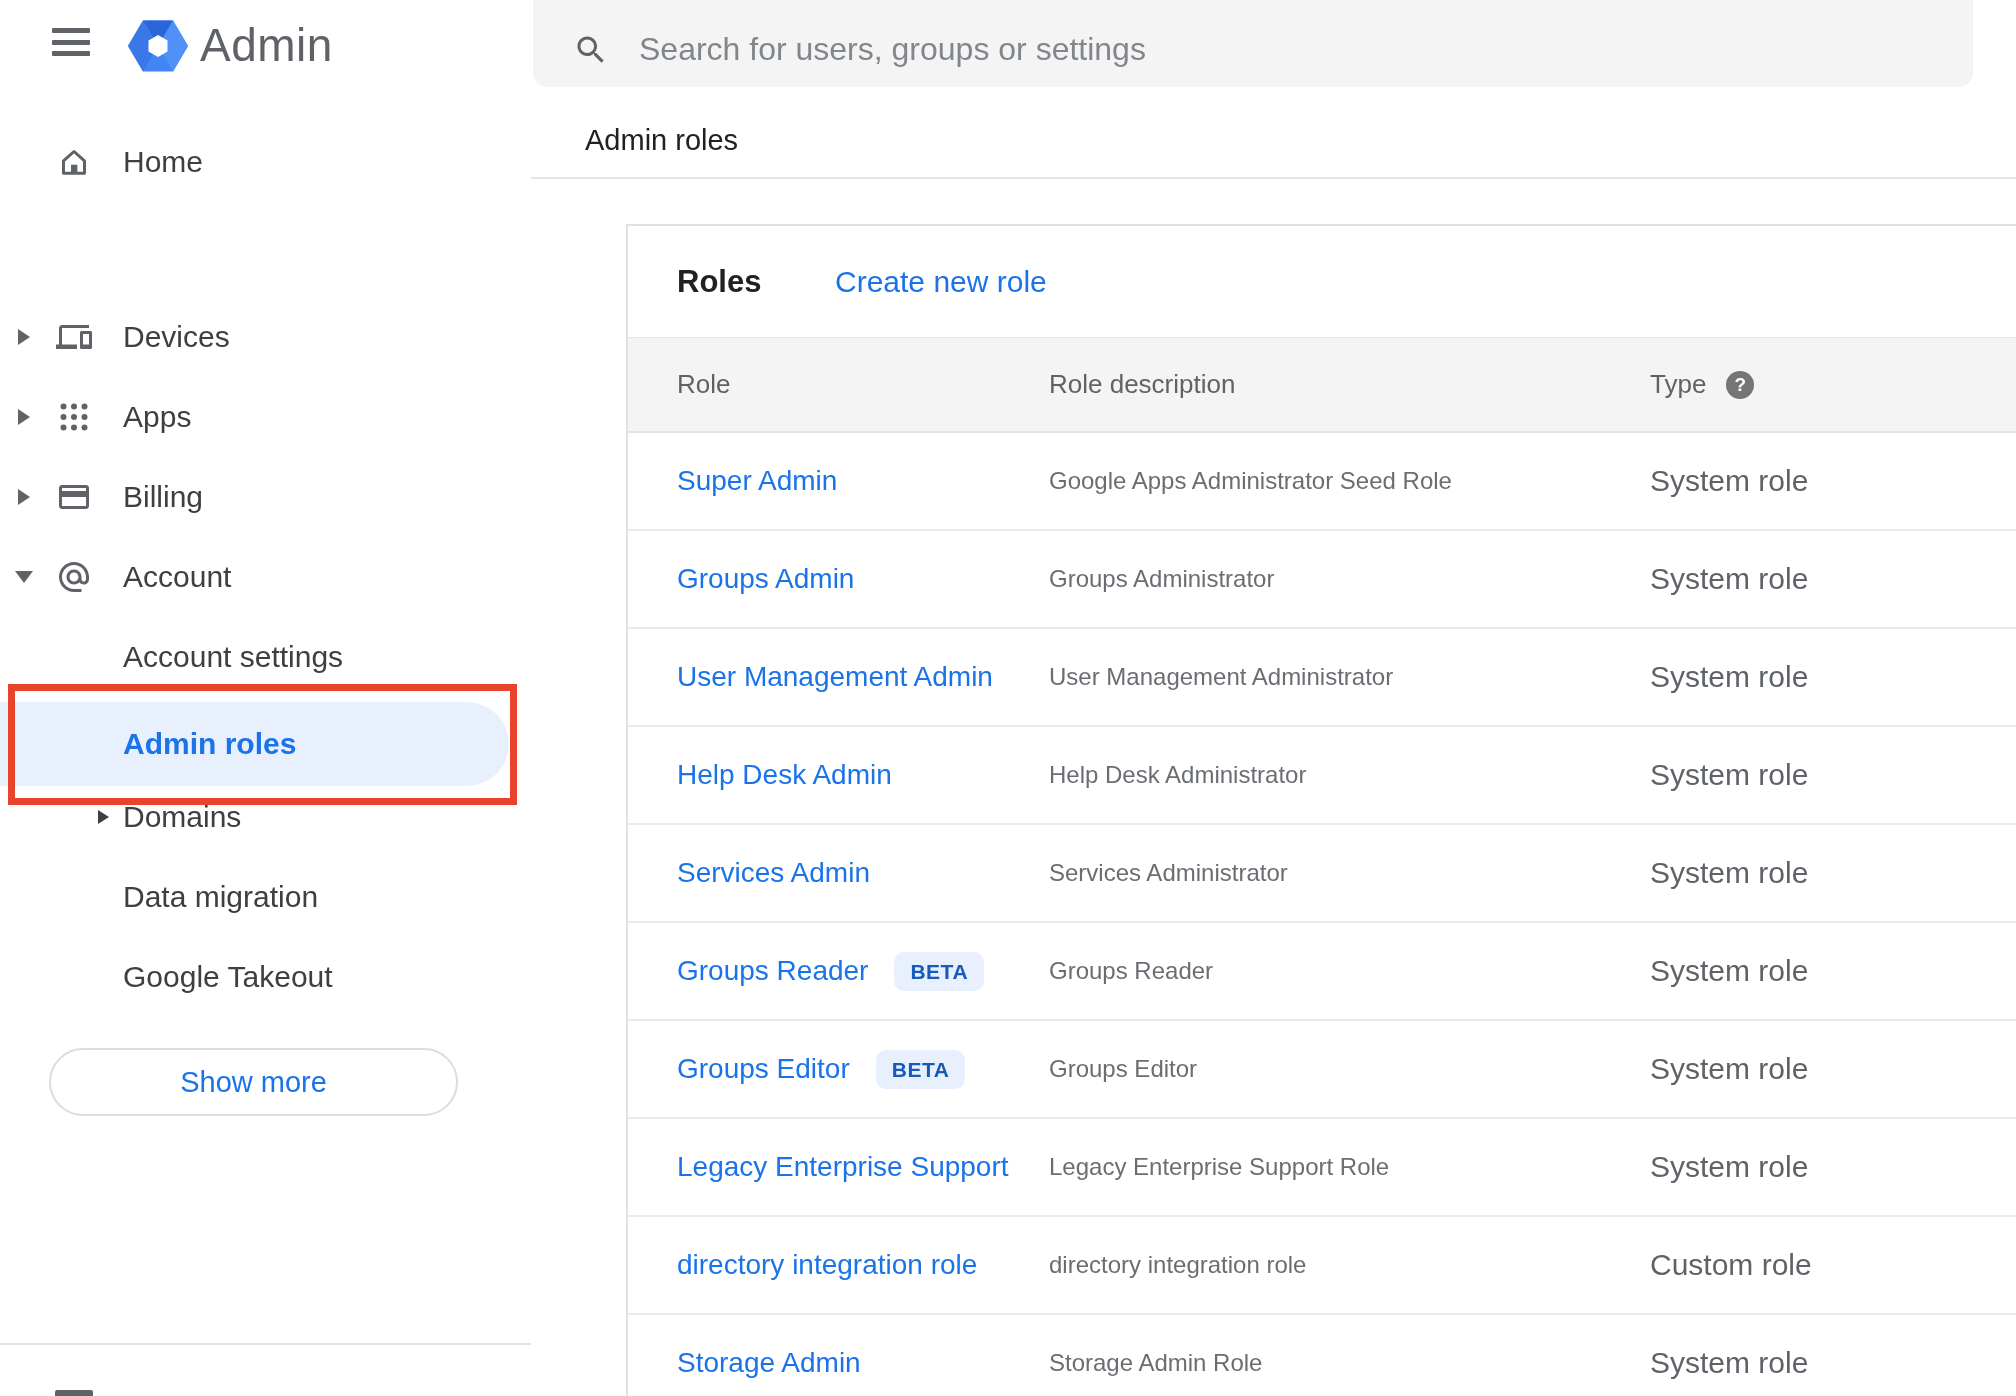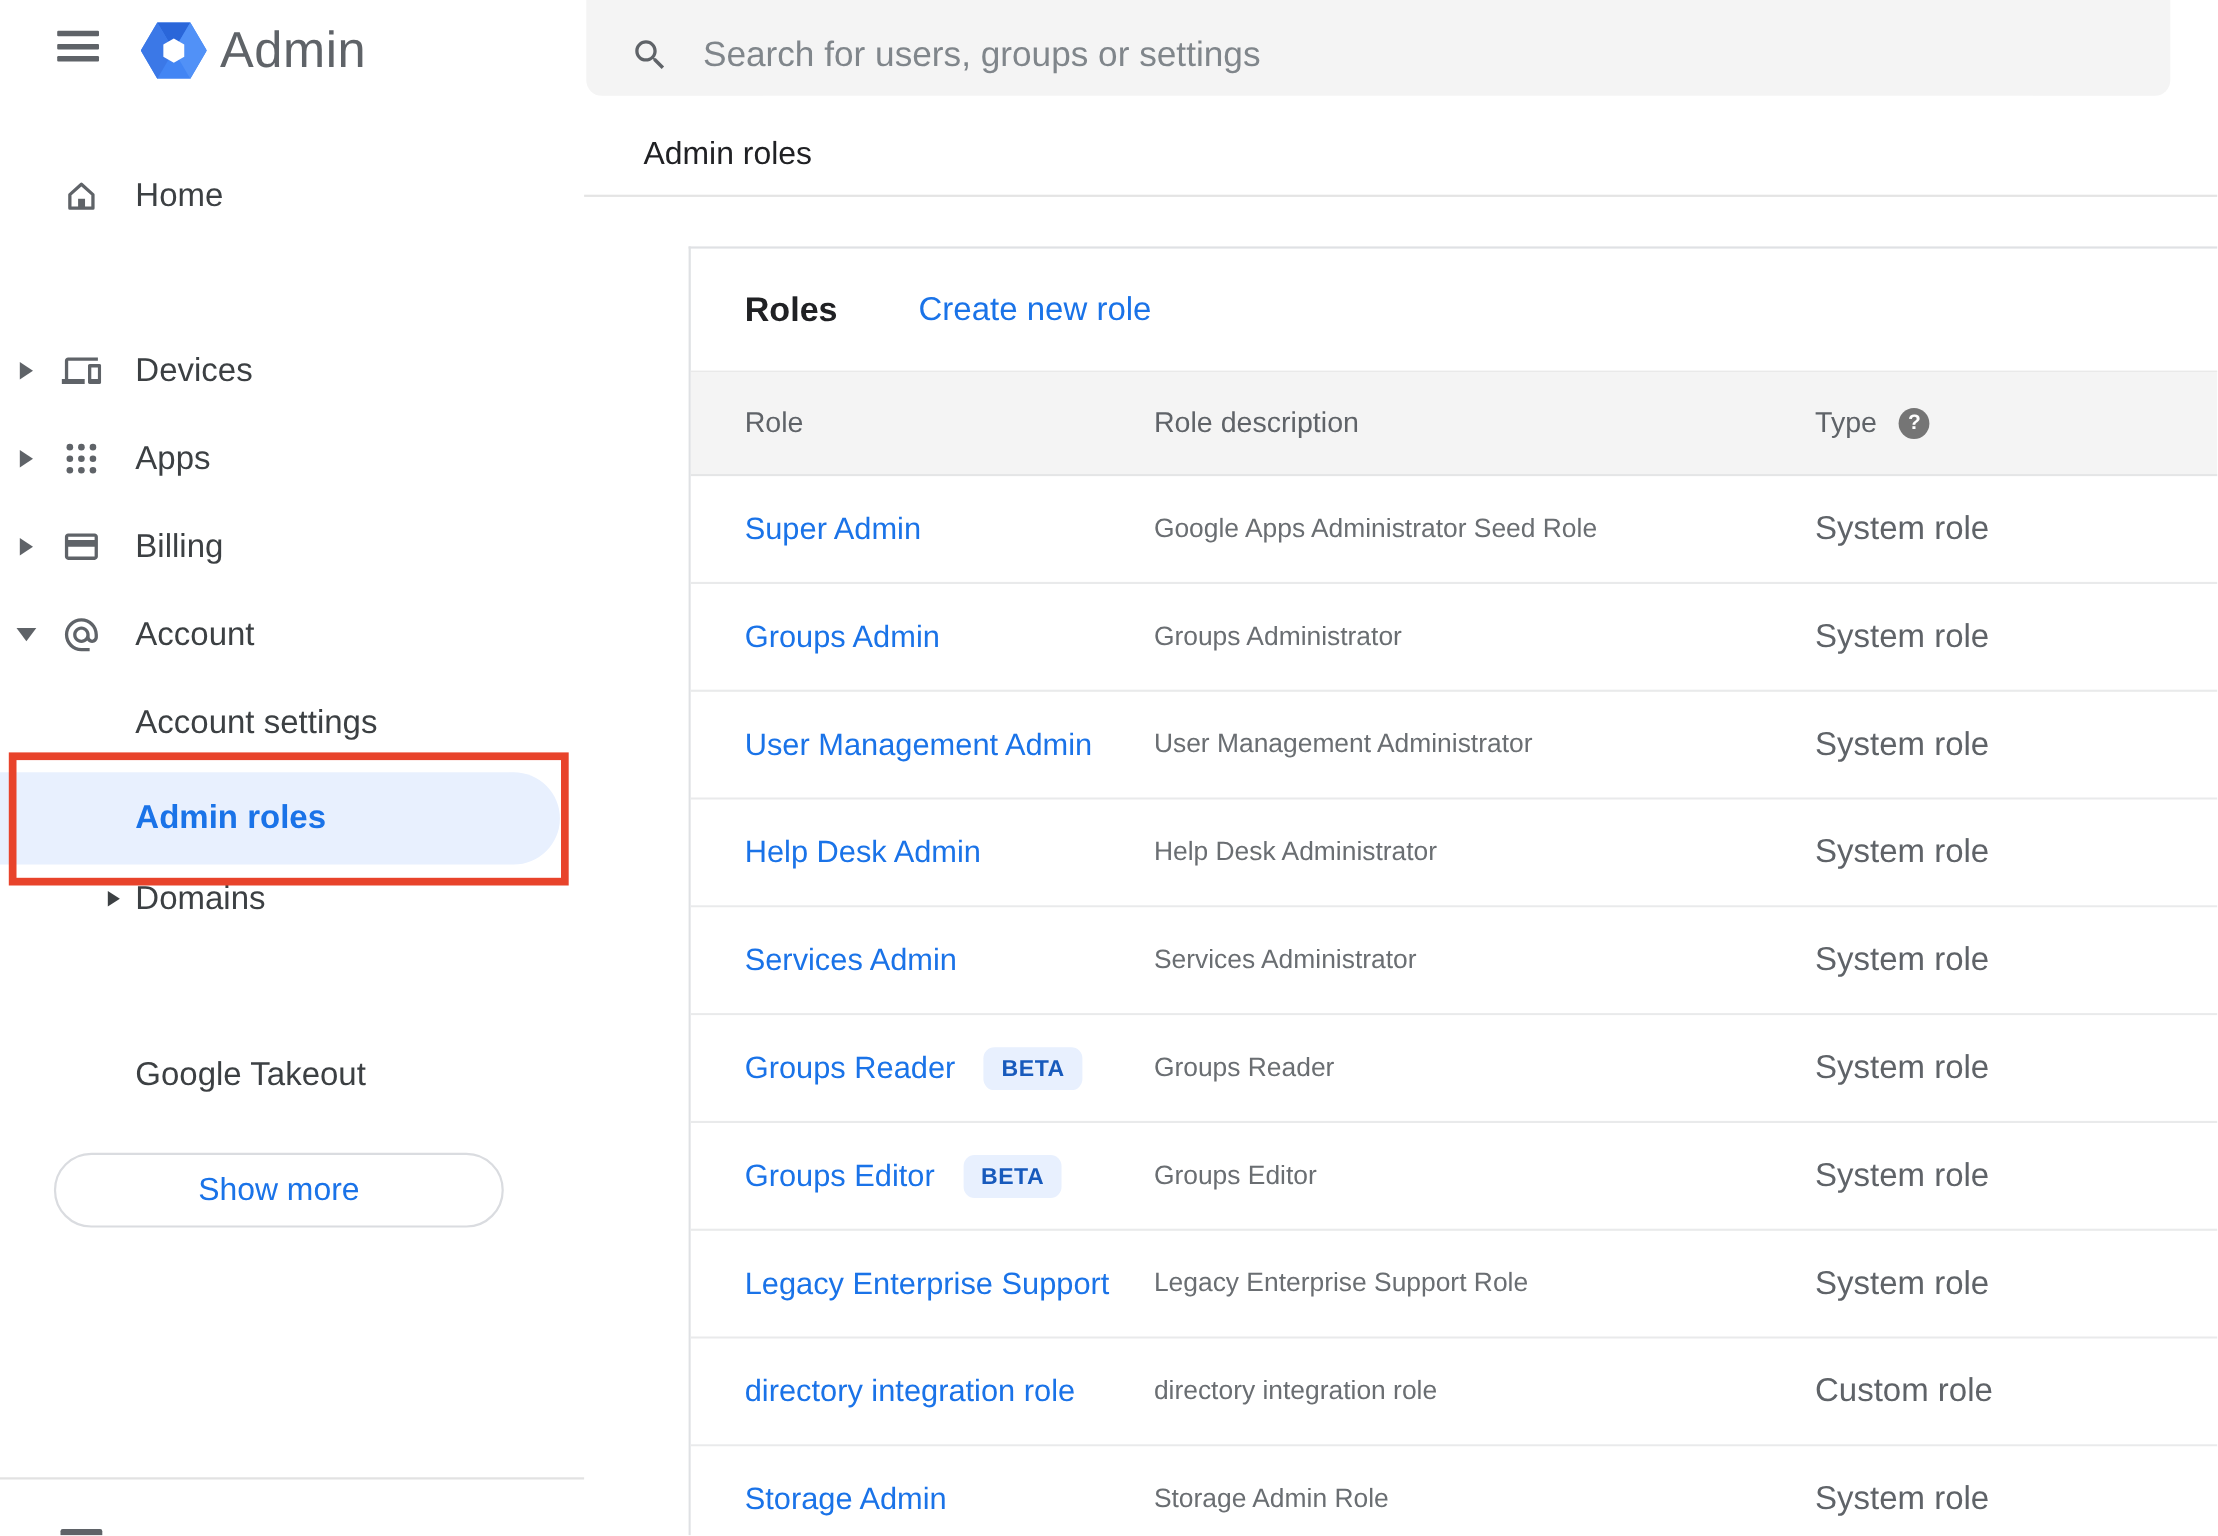--- a/index.html
+++ b/index.html
@@ -27,21 +27,21 @@
     width:0; height:0; border-left:9px solid transparent; border-right:9px solid transparent;
     border-top:12px solid #5f6368; }
   .sub-caret-right { position:absolute; left:98px; top:50%; transform:translateY(-50%);
     width:0; height:0; border-top:7px solid transparent; border-bottom:7px solid transparent;
     border-left:11px solid #3c4043; }
   .nav-icon { position:absolute; left:56px; top:50%; transform:translateY(-50%);
     width:36px; height:36px; display:flex; align-items:center; justify-content:center; }
   .nav-label { position:absolute; left:123px; top:50%; transform:translateY(-50%);
     font-size:30px; color:#3c4043; white-space:nowrap; }
 
-  .i-home  { top:138px; }
+  .i-home  { top:122px; }
   .i-dir   { top:217px; }
   .i-dev   { top:297px; }
   .i-apps  { top:377px; }
   .i-bill  { top:457px; }
   .i-acct  { top:537px; }
   .i-as    { top:617px; }
   .i-ar    { top:702px; height:84px; }
   .i-dom   { top:777px; }
   .i-dm    { top:857px; }
   .i-gt    { top:937px; }
@@ -198,20 +198,23 @@
     <div class="nav-item i-ar">
       <span class="pill"></span>
       <span class="nav-label">Admin roles</span>
     </div>
 
     <div class="nav-item i-dom">
       <span class="sub-caret-right"></span>
       <span class="nav-label">Domains</span>
     </div>
 
+    <div class="nav-item i-dm">
+      <span class="nav-label">Data migration</span>
+    </div>
 
     <div class="nav-item i-gt">
       <span class="nav-label">Google Takeout</span>
     </div>
 
     <div class="show-more">Show more</div>
 
     <div class="sidebar-divider"></div>
     <div class="partial-icon"></div>
 

